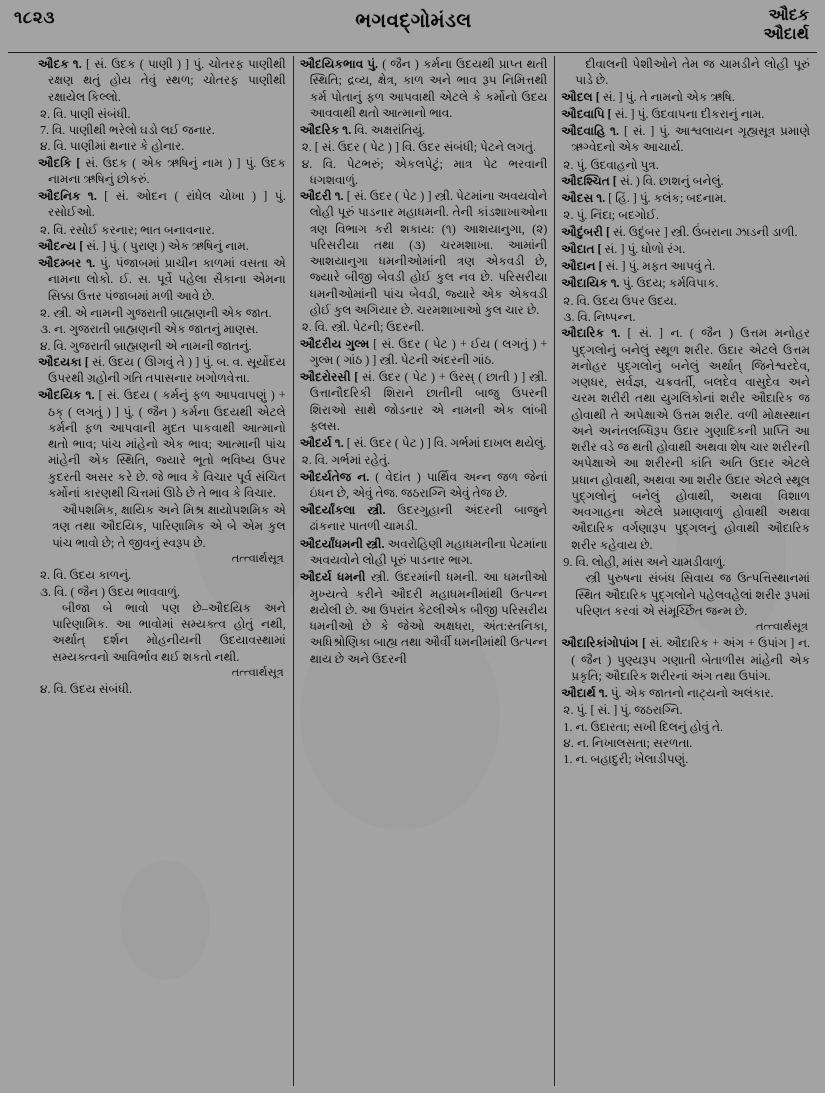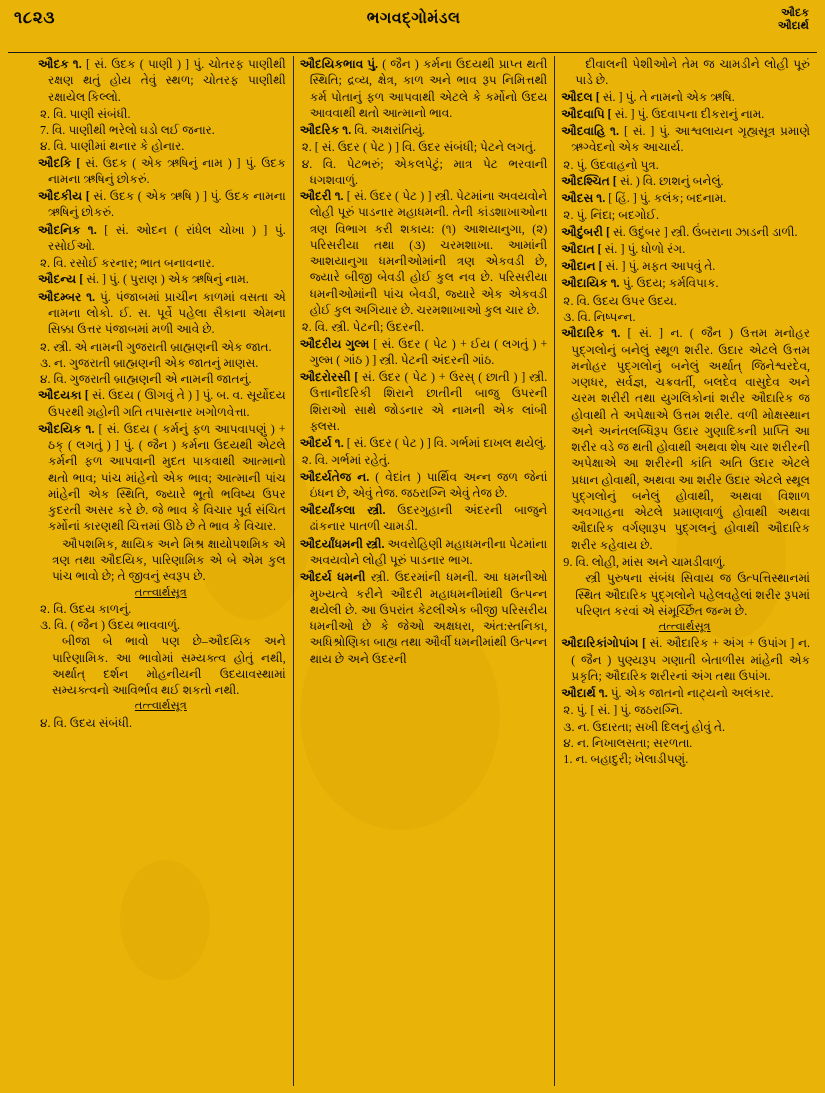--- a/index.html
+++ b/index.html
@@ -9,52 +9,52 @@
   }
   body {
     font-family: "Liberation Serif", "DejaVu Serif", serif;
     color: #0a0a0a;
   }
   .page {
     position: relative;
     width: 825px;
     height: 1093px;
     box-sizing: border-box;
-    background: #eab308;
+    background: #a3a3a3;
     overflow: hidden;
     padding: 6px 8px 4px 8px;
   }
   
   .running-head {
     position: relative;
     height: 44px;
     display: flex;
     align-items: flex-start;
     justify-content: space-between;
   }
   .folio {
     font-size: 17px;
     font-weight: bold;
     letter-spacing: 0.5px;
     padding-top: 2px;
     padding-left: 6px;
   }
   .book-title {
-    font-size: 16px;
+    font-size: 20px;
     font-weight: bold;
     letter-spacing: 0.3px;
     padding-top: 3px;
     flex: 0 0 auto;
     position: absolute;
     left: 2px; right: 0;
     text-align: center;
   }
   .guidewords {
     text-align: right;
-    font-size: 11px;
+    font-size: 16px;
     font-weight: bold;
     line-height: 1.18;
     padding-right: 8px;
     z-index: 2;
   }
   .guidewords span { display: block; }
 
   .rule {
     border: 0;
     border-top: 1.3px solid #1a1a1a;
@@ -91,23 +91,22 @@
     padding-left: 10px;
     text-indent: -8px;
   }
   .quote {
     margin: 0;
     padding-left: 14px;
     text-indent: 10px;
   }
   .src {
     margin: 0 2px 1px 0;
-    text-align: center;
+    text-align: right;
     font-size: 11.4px;
-    text-decoration: underline;
   }
   .hw { font-weight: bold; }
 
   
   .blot {
     position: absolute;
     border-radius: 50%;
     background: rgba(0,0,0,0.022);
     pointer-events: none;
   }
@@ -137,21 +136,20 @@
 
   <hr class="rule">
 
   <div class="columns">
     <div class="col c1">
         <p class="entry"><span class="hw">ઔદક ૧.</span> [ સં. ઉદક ( પાણી ) ] પું. ચોતરફ પાણીથી રક્ષણ થતું હોય તેવું સ્થળ; ચોતરફ પાણીથી રક્ષાયેલ કિલ્લો.</p>
         <p class="sense">૨. વિ. પાણી સંબંધી.</p>
         <p class="sense">7. વિ. પાણીથી ભરેલો ઘડો લઈ જનાર.</p>
         <p class="sense">૪. વિ. પાણીમાં થનાર કે હોનાર.</p>
         <p class="entry"><span class="hw">ઔદકિ [</span> સં. ઉદક ( એક ઋષિનું નામ ) ] પું. ઉદક નામના ઋષિનું છોકરું.</p>
-        <p class="entry"><span class="hw">ઔદકીય [</span> સં. ઉદક ( એક ઋષિ ) ] પું. ઉદક નામના ઋષિનું છોકરું.</p>
         <p class="entry"><span class="hw">ઔદનિક ૧.</span> [ સં. ઓદન ( રાંધેલ ચોખા ) ] પું. રસોઈઓ.</p>
         <p class="sense">૨. વિ. રસોઈ કરનાર; ભાત બનાવનાર.</p>
         <p class="entry"><span class="hw">ઔદન્ય [</span> સં. ] પું. ( પુરાણ ) એક ઋષિનું નામ.</p>
         <p class="entry"><span class="hw">ઔદમ્બર ૧.</span> પું. પંજાબમાં પ્રાચીન કાળમાં વસતા એ નામના લોકો. ઈ. સ. પૂર્વે પહેલા સૈકાના એમના સિક્કા ઉત્તર પંજાબમાં મળી આવે છે.</p>
         <p class="sense">૨. સ્ત્રી. એ નામની ગુજરાતી બ્રાહ્મણની એક જાત.</p>
         <p class="sense">૩. ન. ગુજરાતી બ્રાહ્મણની એક જાતનું માણસ.</p>
         <p class="sense">૪. વિ. ગુજરાતી બ્રાહ્મણની એ નામની જાતનું.</p>
         <p class="entry"><span class="hw">ઔદયકા [</span> સં. ઉદય ( ઊગવું તે ) ] પું. બ. વ. સૂર્યોદય ઉપરથી ગ્રહોની ગતિ તપાસનાર ખગોળવેત્તા.</p>
         <p class="entry"><span class="hw">ઔદયિક ૧.</span> [ સં. ઉદય ( કર્મનું ફળ આપવાપણું ) + ઠક્ ( લગતું ) ] પું. ( જૈન ) કર્મના ઉદયથી એટલે કર્મની ફળ આપવાની મુદત પાકવાથી આત્માનો થતો ભાવ; પાંચ માંહેનો એક ભાવ; આત્માની પાંચ માંહેની એક સ્થિતિ, જ્યારે ભૂતો ભવિષ્ય ઉપર કુદરતી અસર કરે છે. જે ભાવ કે વિચાર પૂર્વ સંચિત કર્મોનાં કારણથી ચિત્તમાં ઊઠે છે તે ભાવ કે વિચાર.</p>
         <p class="quote">ઔપશમિક, ક્ષાયિક અને મિશ્ર ક્ષાયોપશમિક એ ત્રણ તથા ઔદયિક, પારિણામિક એ બે એમ કુલ પાંચ ભાવો છે; તે જીવનું સ્વરૂપ છે.</p>
@@ -193,19 +191,19 @@
         <p class="entry"><span class="hw">ઔદાયિક ૧.</span> પું. ઉદય; કર્મવિપાક.</p>
         <p class="sense">૨. વિ. ઉદય ઉપર ઉદય.</p>
         <p class="sense">૩. વિ. નિષ્પન્ન.</p>
         <p class="entry"><span class="hw">ઔદારિક ૧.</span> [ સં. ] ન. ( જૈન ) ઉત્તમ મનોહર પુદ્ગલોનું બનેલું સ્થૂળ શરીર. ઉદાર એટલે ઉત્તમ મનોહર પુદ્ગલોનું બનેલું અર્થાત્ જિનેશ્વરદેવ, ગણધર, સર્વજ્ઞ, ચક્રવર્તી, બલદેવ વાસુદેવ અને ચરમ શરીરી તથા યુગલિકોનાં શરીર ઔદારિક જ હોવાથી તે અપેક્ષાએ ઉત્તમ શરીર. વળી મોક્ષસ્થાન અને અનંતલબ્ધિરૂપ ઉદાર ગુણાદિકની પ્રાપ્તિ આ શરીર વડે જ થતી હોવાથી અથવા શેષ ચાર શરીરની અપેક્ષાએ આ શરીરની કાંતિ અતિ ઉદાર એટલે પ્રધાન હોવાથી, અથવા આ શરીર ઉદાર એટલે સ્થૂલ પુદ્ગલોનું બનેલું હોવાથી, અથવા વિશાળ અવગાહના એટલે પ્રમાણવાળું હોવાથી અથવા ઔદારિક વર્ગણારૂપ પુદ્ગલનું હોવાથી ઔદારિક શરીર કહેવાય છે.</p>
         <p class="sense">9. વિ. લોહી, માંસ અને ચામડીવાળું.</p>
         <p class="quote">સ્ત્રી પુરુષના સંબંધ સિવાય જ ઉત્પત્તિસ્થાનમાં સ્થિત ઔદારિક પુદ્ગલોને પહેલવહેલાં શરીર રૂપમાં પરિણત કરવાં એ સંમૂર્ચ્છિત જન્મ છે.</p>
         <p class="src">તત્ત્વાર્થસૂત્ર</p>
         <p class="entry"><span class="hw">ઔદારિકાંગોપાંગ [</span> સં. ઔદારિક + અંગ + ઉપાંગ ] ન. ( જૈન ) પુણ્યરૂપ ગણાતી બેતાળીસ માંહેની એક પ્રકૃતિ; ઔદારિક શરીરનાં અંગ તથા ઉપાંગ.</p>
         <p class="entry"><span class="hw">ઔદાર્થ ૧.</span> પું. એક જાતનો નાટ્યનો અલંકાર.</p>
         <p class="sense">૨. પું. [ સં. ] પું. જઠરાગ્નિ.</p>
-        <p class="sense">૩. ન. ઉદારતા; સખી દિલનું હોવું તે.</p>
+        <p class="sense">1. ન. ઉદારતા; સખી દિલનું હોવું તે.</p>
         <p class="sense">૪. ન. નિખાલસતા; સરળતા.</p>
         <p class="sense">1. ન. બહાદુરી; ખેલાડીપણું.</p>
       </div>
   </div>
 
 </div>
 
 </body></html>

